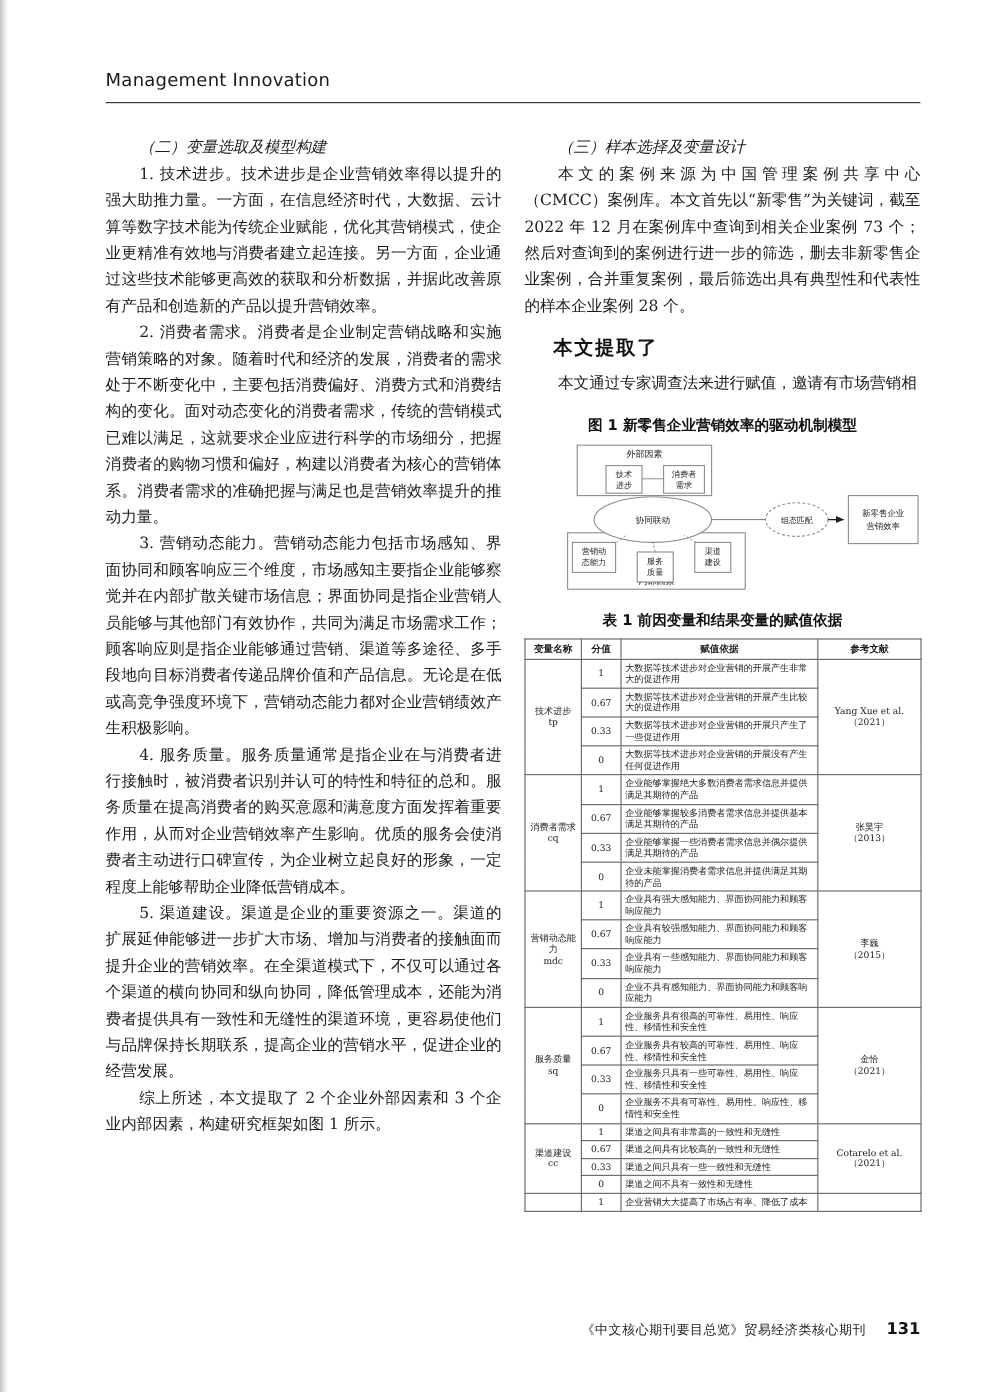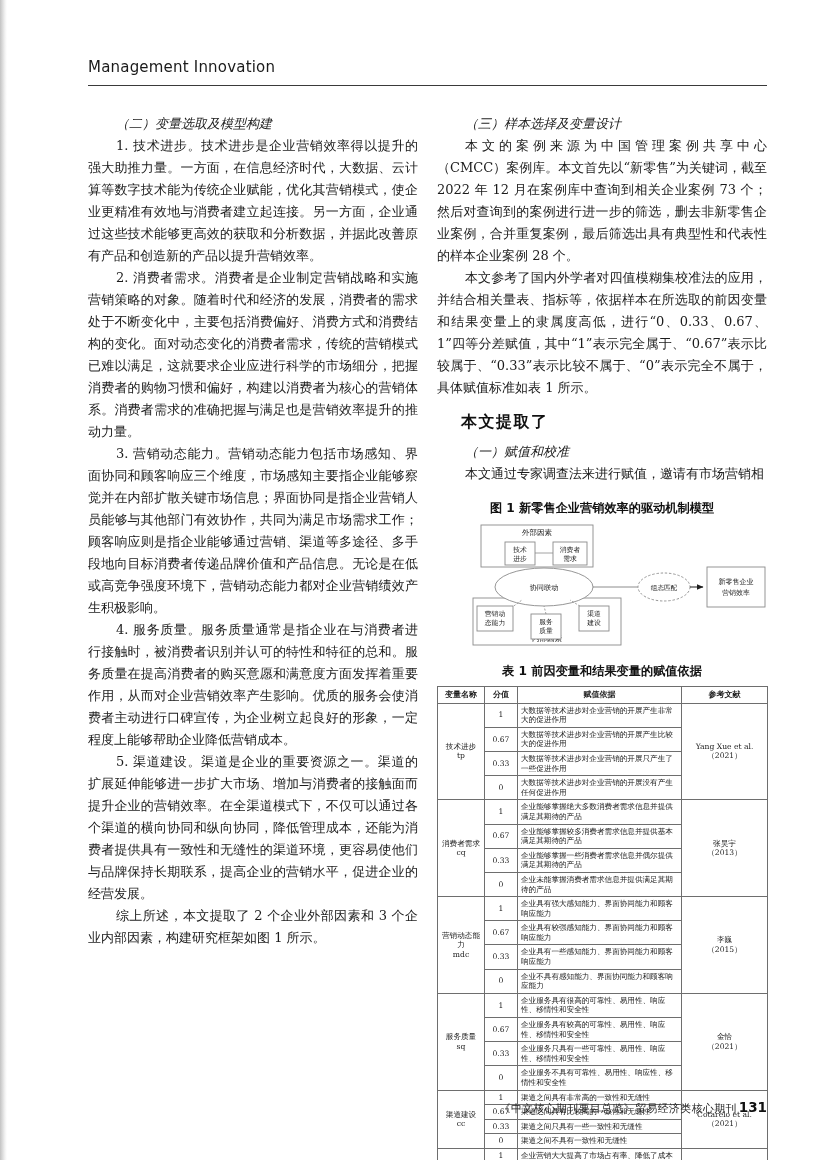--- a/index.html
+++ b/index.html
@@ -29,21 +29,21 @@
         padding:2px 3px;vertical-align:middle;word-break:break-all;}
   table.assign th{font-family:"DejaVu Sans","Liberation Sans",sans-serif;font-weight:700;
         font-size:8px;text-align:center;padding:3px 2px;}
   td.vname{text-align:center;}
   td.score{text-align:center;}
   td.basis{text-align:left;vertical-align:top;}
   td.ref{text-align:center;font-size:7.2px;}
   .footer{position:absolute;left:88px;top:1097px;width:679px;text-align:right;}
   .footer .note{font-size:10.8px;color:#222;letter-spacing:.5px;}
   .footer .pagenum{font-family:"DejaVu Sans","Liberation Sans",sans-serif;font-weight:700;
-        font-size:13.5px;margin-left:2px;color:#111;}
+        font-size:13.5px;margin-left:17px;color:#111;}
   .diagram-text{font-family:"DejaVu Serif","Liberation Serif",serif;fill:#222;}
 </style>
 </head>
 <body>
 
 <div class="page">
   <div class="scan-edge"></div>
   <div class="content">
 
     <div class="journal-line">Management Innovation</div>
@@ -57,23 +57,21 @@
           <p class="para ind">3. 营销动态能力。营销动态能力包括市场感知、界面协同和顾客响应三个维度，市场感知主要指企业能够察觉并在内部扩散关键市场信息；界面协同是指企业营销人员能够与其他部门有效协作，共同为满足市场需求工作；顾客响应则是指企业能够通过营销、渠道等多途径、多手段地向目标消费者传递品牌价值和产品信息。无论是在低或高竞争强度环境下，营销动态能力都对企业营销绩效产生积极影响。</p>
           <p class="para ind">4. 服务质量。服务质量通常是指企业在与消费者进行接触时，被消费者识别并认可的特性和特征的总和。服务质量在提高消费者的购买意愿和满意度方面发挥着重要作用，从而对企业营销效率产生影响。优质的服务会使消费者主动进行口碑宣传，为企业树立起良好的形象，一定程度上能够帮助企业降低营销成本。</p>
           <p class="para ind">5. 渠道建设。渠道是企业的重要资源之一。渠道的扩展延伸能够进一步扩大市场、增加与消费者的接触面而提升企业的营销效率。在全渠道模式下，不仅可以通过各个渠道的横向协同和纵向协同，降低管理成本，还能为消费者提供具有一致性和无缝性的渠道环境，更容易使他们与品牌保持长期联系，提高企业的营销水平，促进企业的经营发展。</p>
           <p class="para ind">综上所述，本文提取了 2 个企业外部因素和 3 个企业内部因素，构建研究框架如图 1 所示。</p>
         </div>
 
       <div class="col">
         <div id="right-col-blocks">
             <p class="para sub">（三）样本选择及变量设计</p>
             <p class="para ind">本文的案例来源为中国管理案例共享中心（CMCC）案例库。本文首先以“新零售”为关键词，截至 2022 年 12 月在案例库中查询到相关企业案例 73 个；然后对查询到的案例进行进一步的筛选，删去非新零售企业案例，合并重复案例，最后筛选出具有典型性和代表性的样本企业案例 28 个。</p>
-            <p class="para ind">本文参考了国内外学者对四值模糊集校准法的应用，并结合相关量表、指标等，依据样本在所选取的前因变量和结果变量上的隶属度高低，进行“0、0.33、0.67、1”四等分差赋值，其中“1”表示完全属于、“0.67”表示比较属于、“0.33”表示比较不属于、“0”表示完全不属于，具体赋值标准如表 1 所示。</p>
             <h2 class="sec-heading">本文提取了</h2>
-            <p class="para sub">（一）赋值和校准</p>
             <p class="para ind">本文通过专家调查法来进行赋值，邀请有市场营销相</p>
           </div>
 
         <div class="caption">图 1  新零售企业营销效率的驱动机制模型</div>
 
         <div class="fig-wrap">
           <svg width="330" height="128" viewBox="0 0 330 128">
             <defs>
               <marker id="arrow" markerWidth="9" markerHeight="8" refX="6.5" refY="3" orient="auto">
                 <path d="M0,0 L7,3 L0,6 Z" fill="#1e1e1e"></path>

